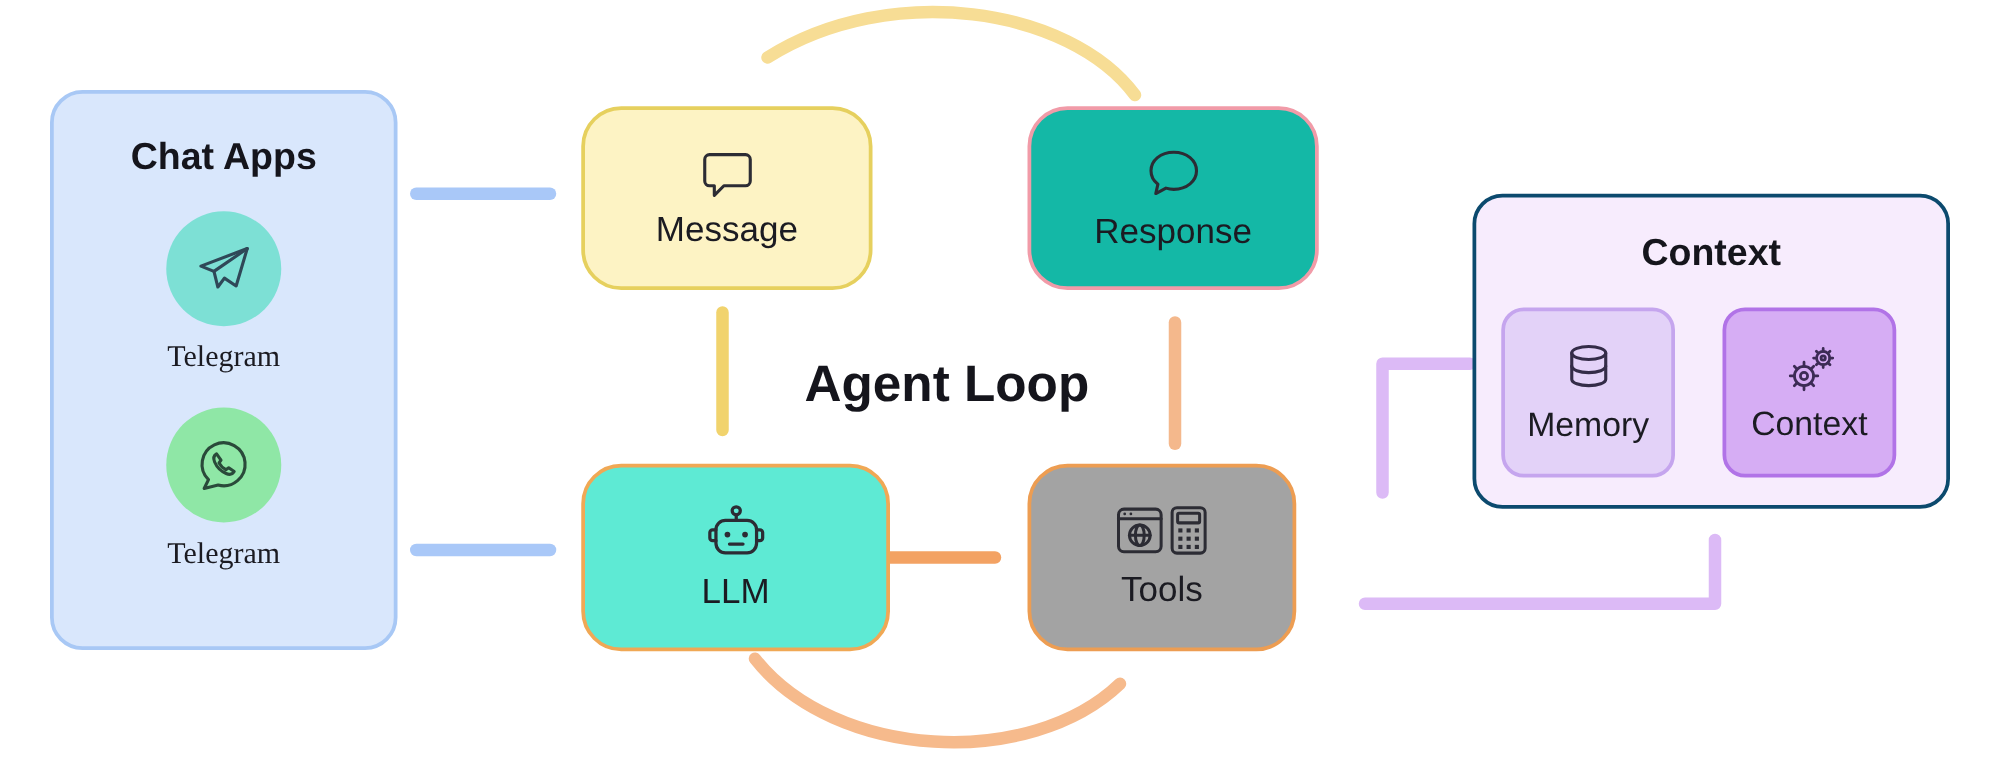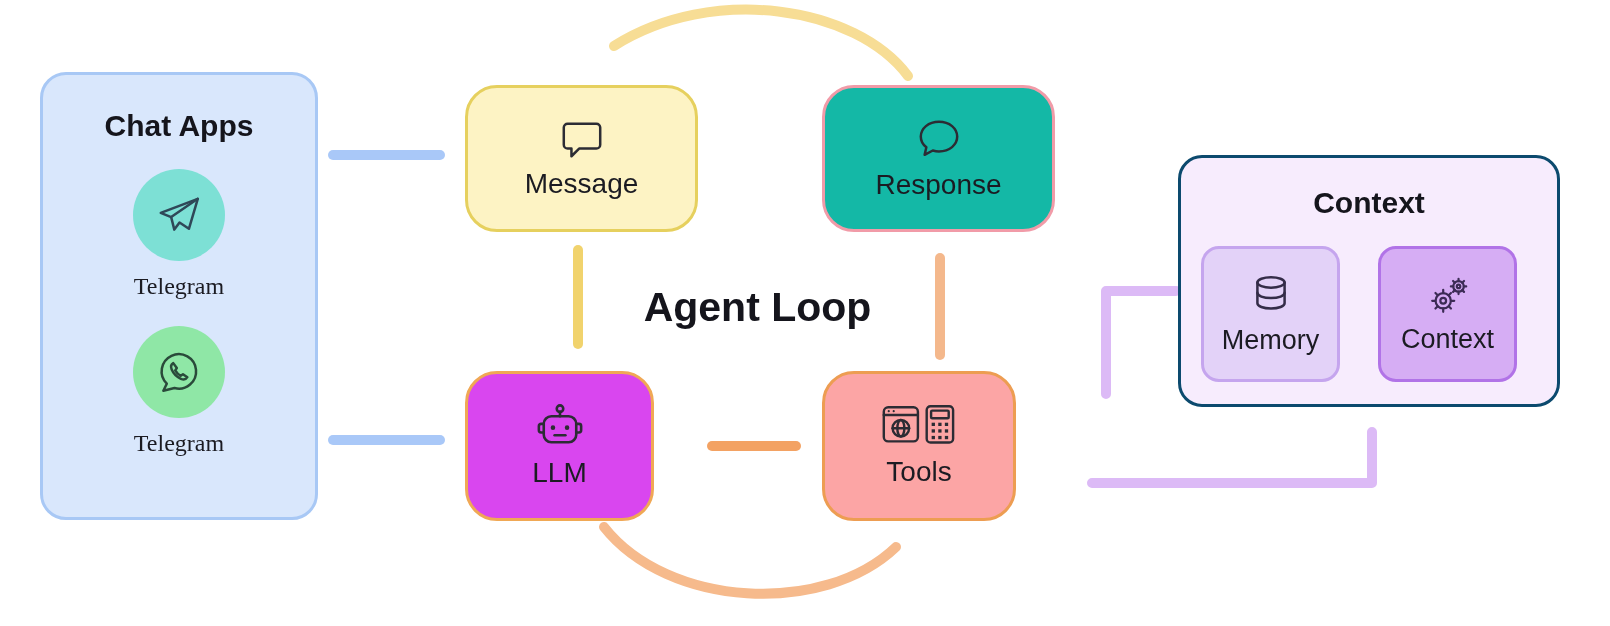--- a/index.html
+++ b/index.html
@@ -24,22 +24,22 @@
   .whatsapp-circle { background:#8fe7a6; }
   .app-label { font-size:24px; margin-top:12px;font-family:Liberation Serif, serif; }
 
   
   .node {
     display:flex; flex-direction:column; align-items:center; justify-content:center;
     gap:8px; border-radius:32px; border:3px solid; font-size:28px;
   }
   .node-message  { left:465px; top:85px;  width:233px; height:147px; background:#fdf3c4; border-color:#e6d05e; }
   .node-response { left:822px; top:85px;  width:233px; height:147px; background:#14b8a6; border-color:#f19ba8; }
-  .node-llm      { left:465px; top:371px; width:189px; height:150px; background:#d946ef; border-color:#f0a855; }
-  .node-tools    { left:822px; top:371px; width:194px; height:150px; background:#fca5a5; border-color:#ed9d52; }
+  .node-llm      { left:465px; top:371px; width:247px; height:150px; background:#5eead4; border-color:#f0a855; }
+  .node-tools    { left:822px; top:371px; width:215px; height:150px; background:#a3a3a3; border-color:#ed9d52; }
 
   .icon svg { display:block; }
   .icon { display:flex; align-items:center; justify-content:center; }
 
   
   .context {
     left:1178px; top:155px; width:382px; height:252px;
     background:#f7ecfd; border:3px solid #0c4a6e; border-radius:24px;
   }
   .context .panel-title { position:absolute; top:28px; width:100%; text-align:center; }

